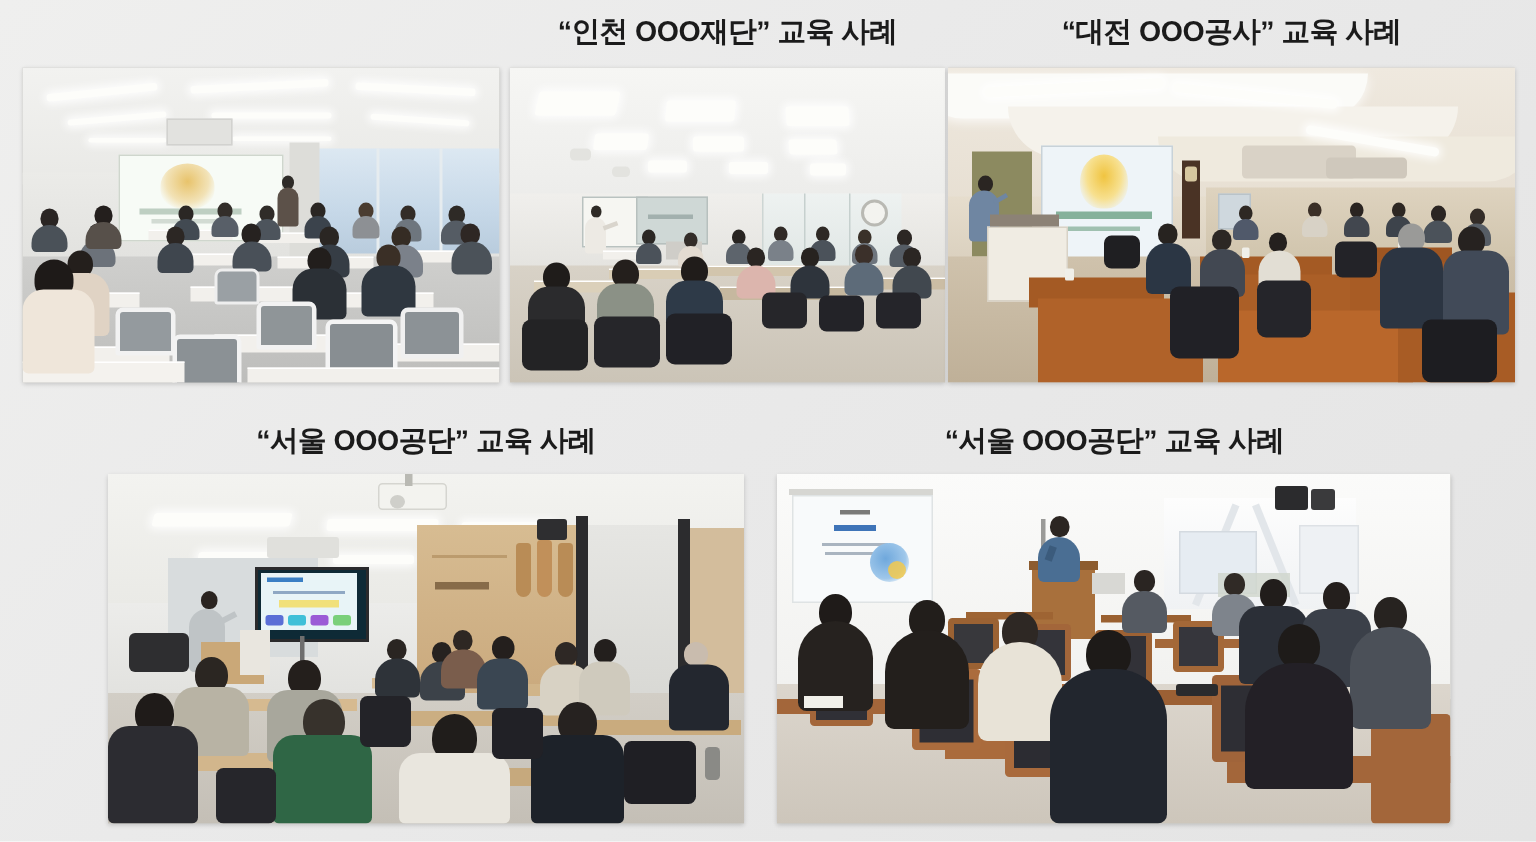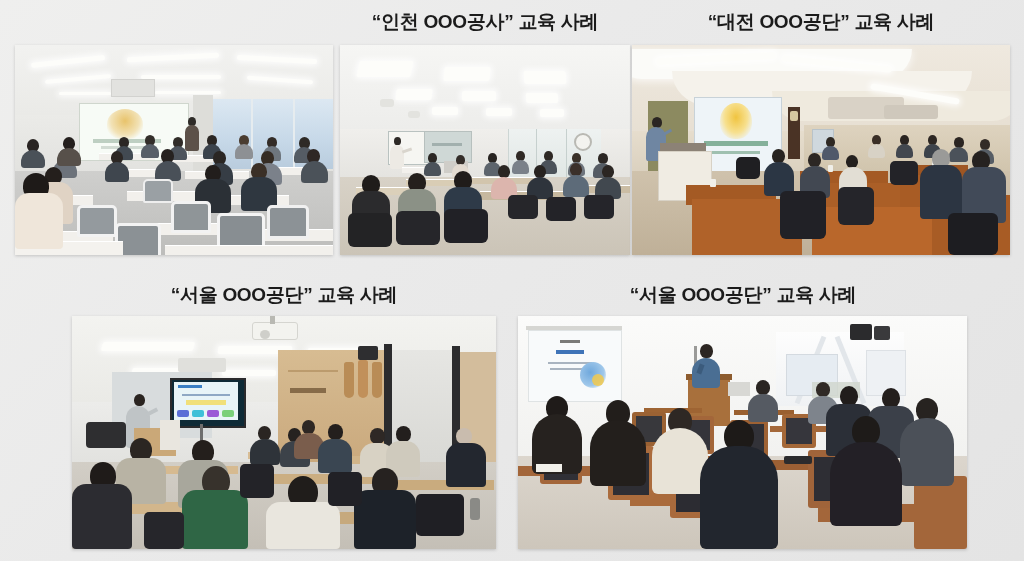--- a/index.html
+++ b/index.html
@@ -33,23 +33,23 @@
   .deskw{position:absolute;background:#f2f0ec;border-top:1px solid #fff;}
   .deskwood{position:absolute;background:#a9662f;}
   .blur{filter:blur(.35px);}
 </style>
 </head>
 <body>
 
 <div class="slide">
 
 
-  <div class="cap" style="left:340px;top:12px;width:290px;">“인천 OOO공사” 교육 사례</div>
-
-  <div class="cap" style="left:632px;top:12px;width:378px;">“대전 OOO공단” 교육 사례</div>
+  <div class="cap" style="left:340px;top:12px;width:290px;">“인천 OOO재단” 교육 사례</div>
+
+  <div class="cap" style="left:632px;top:12px;width:378px;">“대전 OOO공사” 교육 사례</div>
 
   <div class="cap" style="left:72px;top:285px;width:424px;">“서울 OOO공단” 교육 사례</div>
 
   <div class="cap" style="left:518px;top:285px;width:450px;">“서울 OOO공단” 교육 사례</div>
 
   <div class="photo blur" style="left:15px;top:45px;width:318px;height:210px;">
     <div class="scene">
 
       <div class="l" style="left:0;top:0;width:100%;height:78px;background:linear-gradient(180deg,#f2f2f0,#e9e9e6);"></div>
 

